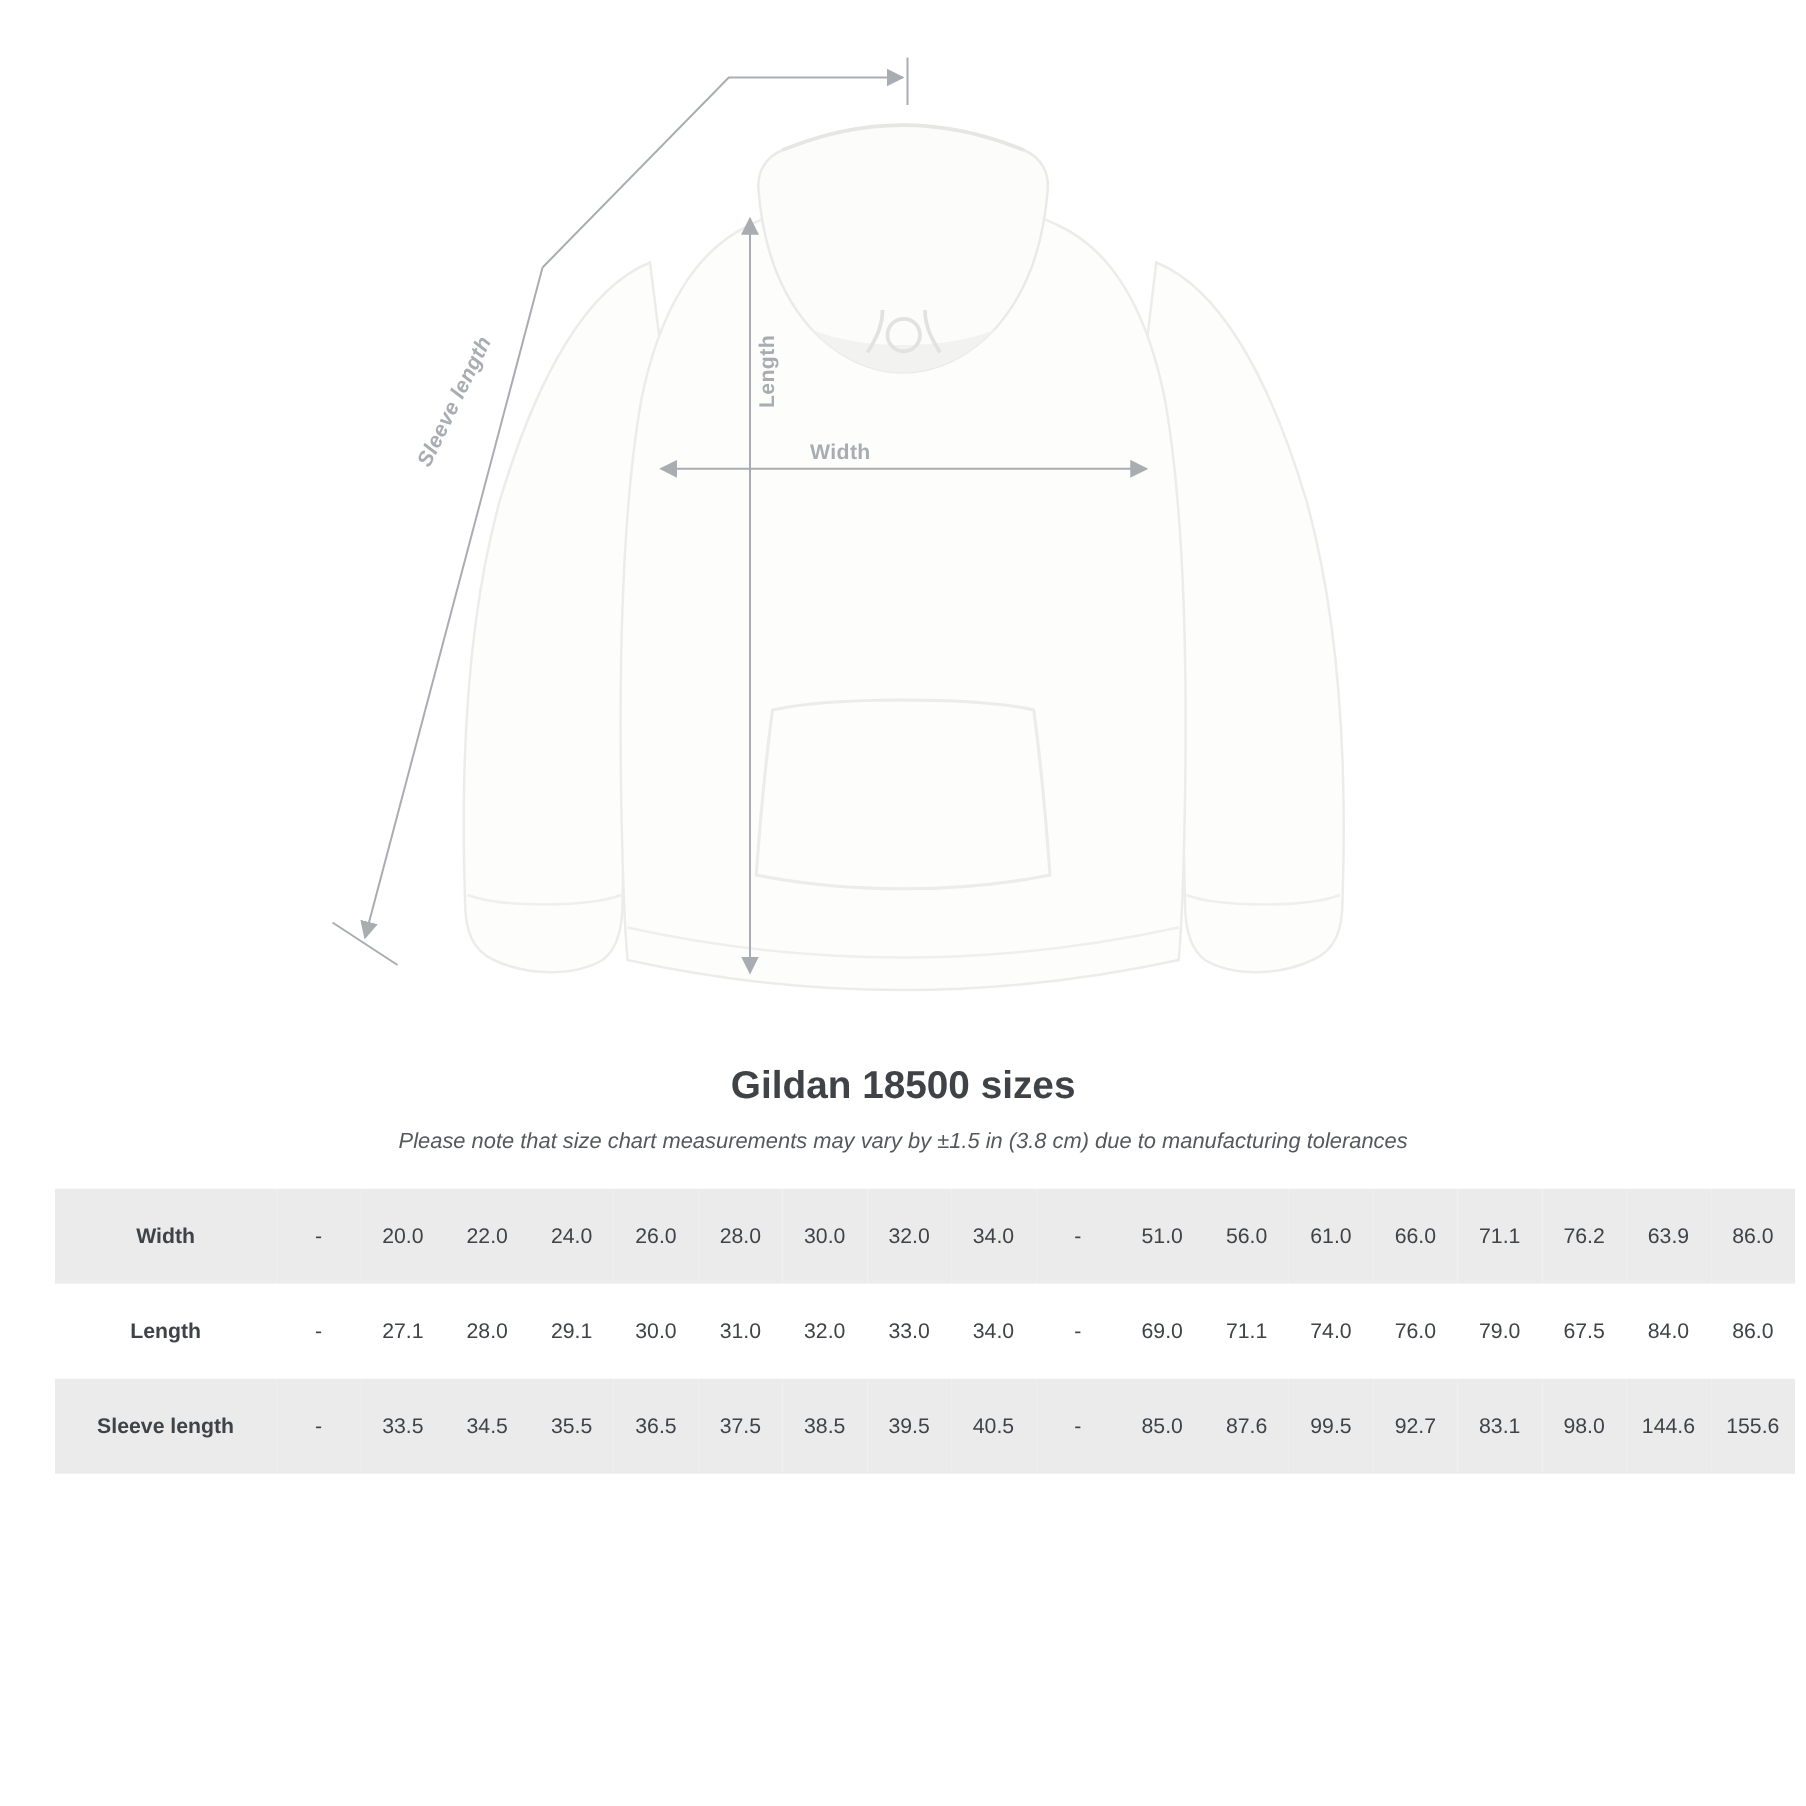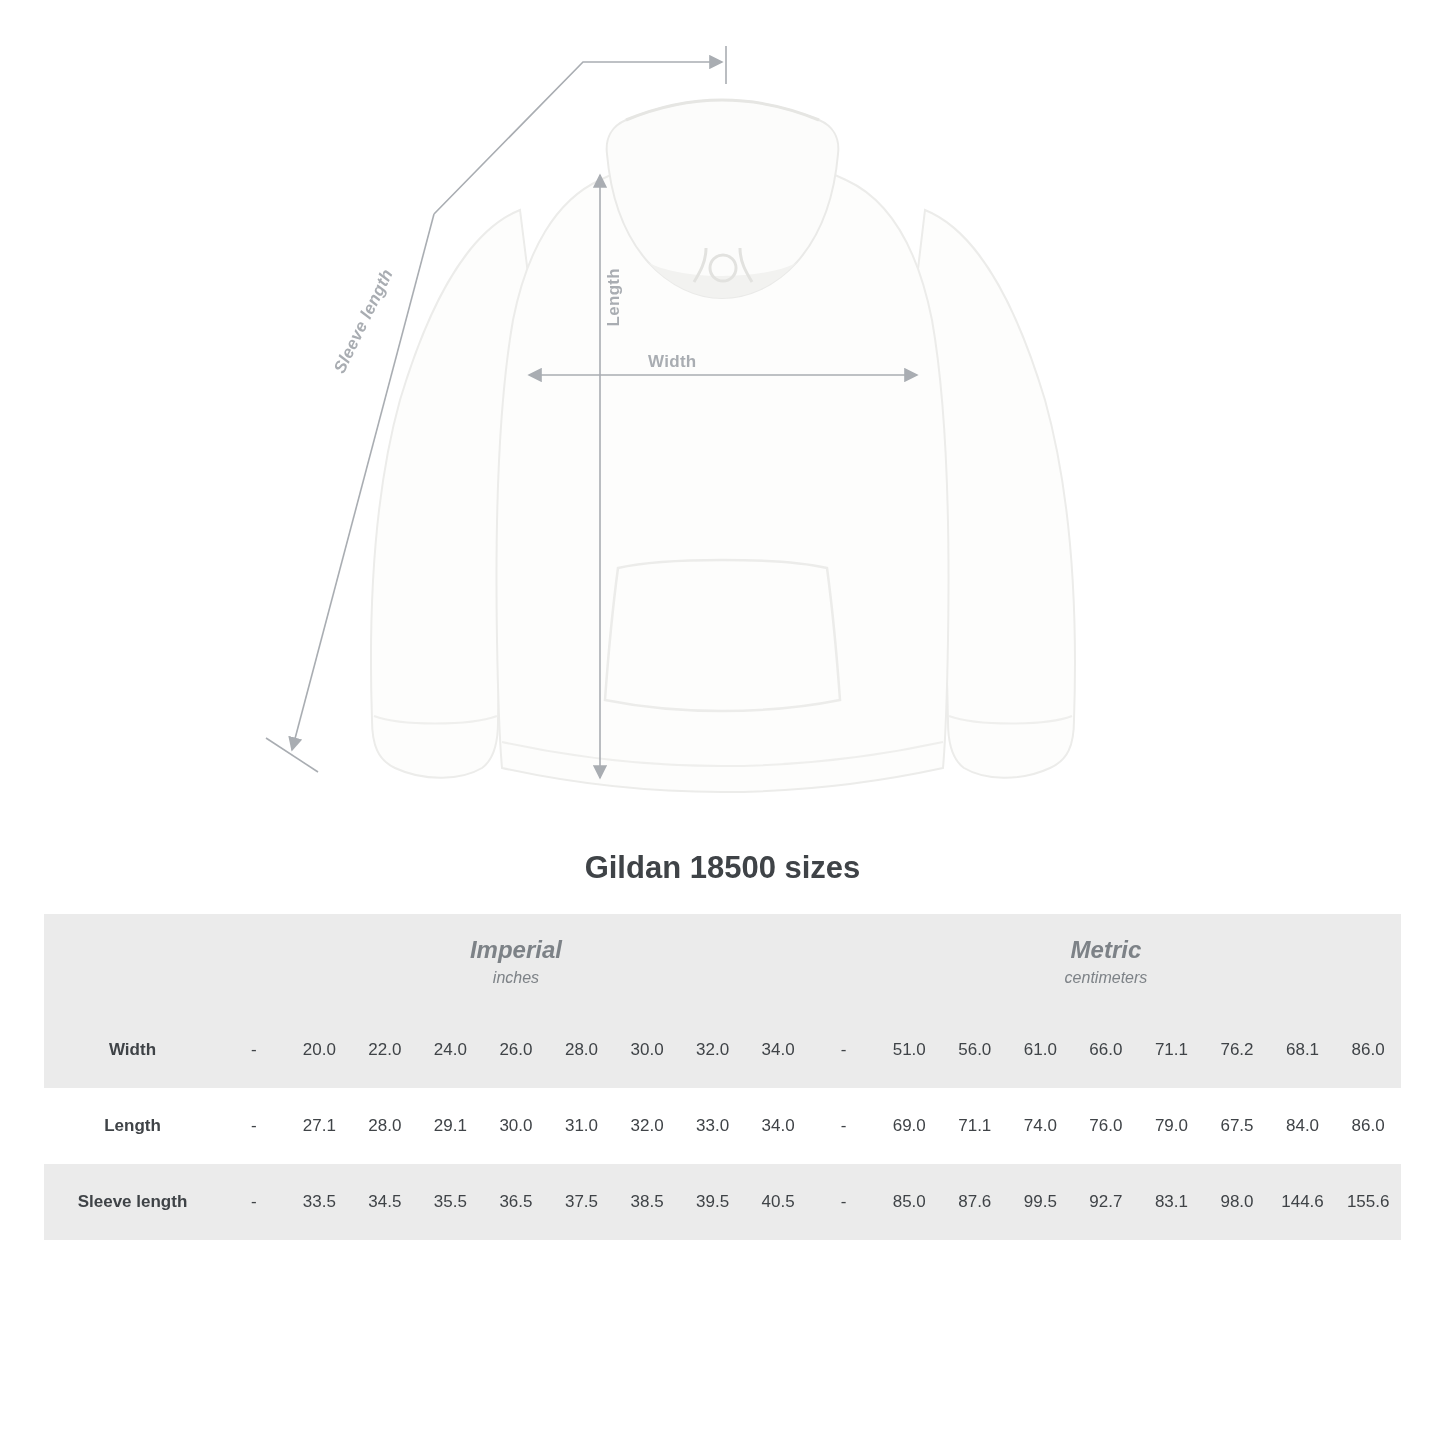--- a/index.html
+++ b/index.html
@@ -197,57 +197,47 @@
       <line x1="266" y1="738" x2="318" y2="772" stroke="#a9adb2" stroke-width="1.6"></line>
     </svg>
 
     <div class="dim-label vertical label-length">Length</div>
     <div class="dim-label label-width">Width</div>
     <div class="dim-label label-sleeve">Sleeve length</div>
   </div>
 
   <div class="title-block">
     <h1 class="chart-title">Gildan 18500 sizes</h1>
+    <p class="chart-note">Please note that size chart measurements may vary by ±1.5 in (3.8 cm) due to manufacturing tolerances</p>
   </div>
 
   <div class="table-wrap">
     <table class="size-table">
       <tbody>
-        <tr class="unit-head">
-          <td class="first-col"></td>
-          <td colspan="9">
-            <span class="unit-name">Imperial</span>
-            <span class="unit-sub">inches</span>
-          </td>
-          <td colspan="9">
-            <span class="unit-name">Metric</span>
-            <span class="unit-sub">centimeters</span>
-          </td>
-        </tr>
 
 
         <tr class="data-row shade">
           <td class="first-col">Width</td>
           <td class="col-cell">-</td>
           <td class="col-cell">20.0</td>
           <td class="col-cell">22.0</td>
           <td class="col-cell">24.0</td>
           <td class="col-cell">26.0</td>
           <td class="col-cell">28.0</td>
           <td class="col-cell">30.0</td>
           <td class="col-cell">32.0</td>
           <td class="col-cell">34.0</td>
           <td class="col-cell">-</td>
           <td class="col-cell">51.0</td>
           <td class="col-cell">56.0</td>
           <td class="col-cell">61.0</td>
           <td class="col-cell">66.0</td>
           <td class="col-cell">71.1</td>
           <td class="col-cell">76.2</td>
-          <td class="col-cell">68.1</td>
+          <td class="col-cell">63.9</td>
           <td class="col-cell">86.0</td>
         </tr>
 
         <tr class="data-row plain">
           <td class="first-col">Length</td>
           <td class="col-cell">-</td>
           <td class="col-cell">27.1</td>
           <td class="col-cell">28.0</td>
           <td class="col-cell">29.1</td>
           <td class="col-cell">30.0</td>

